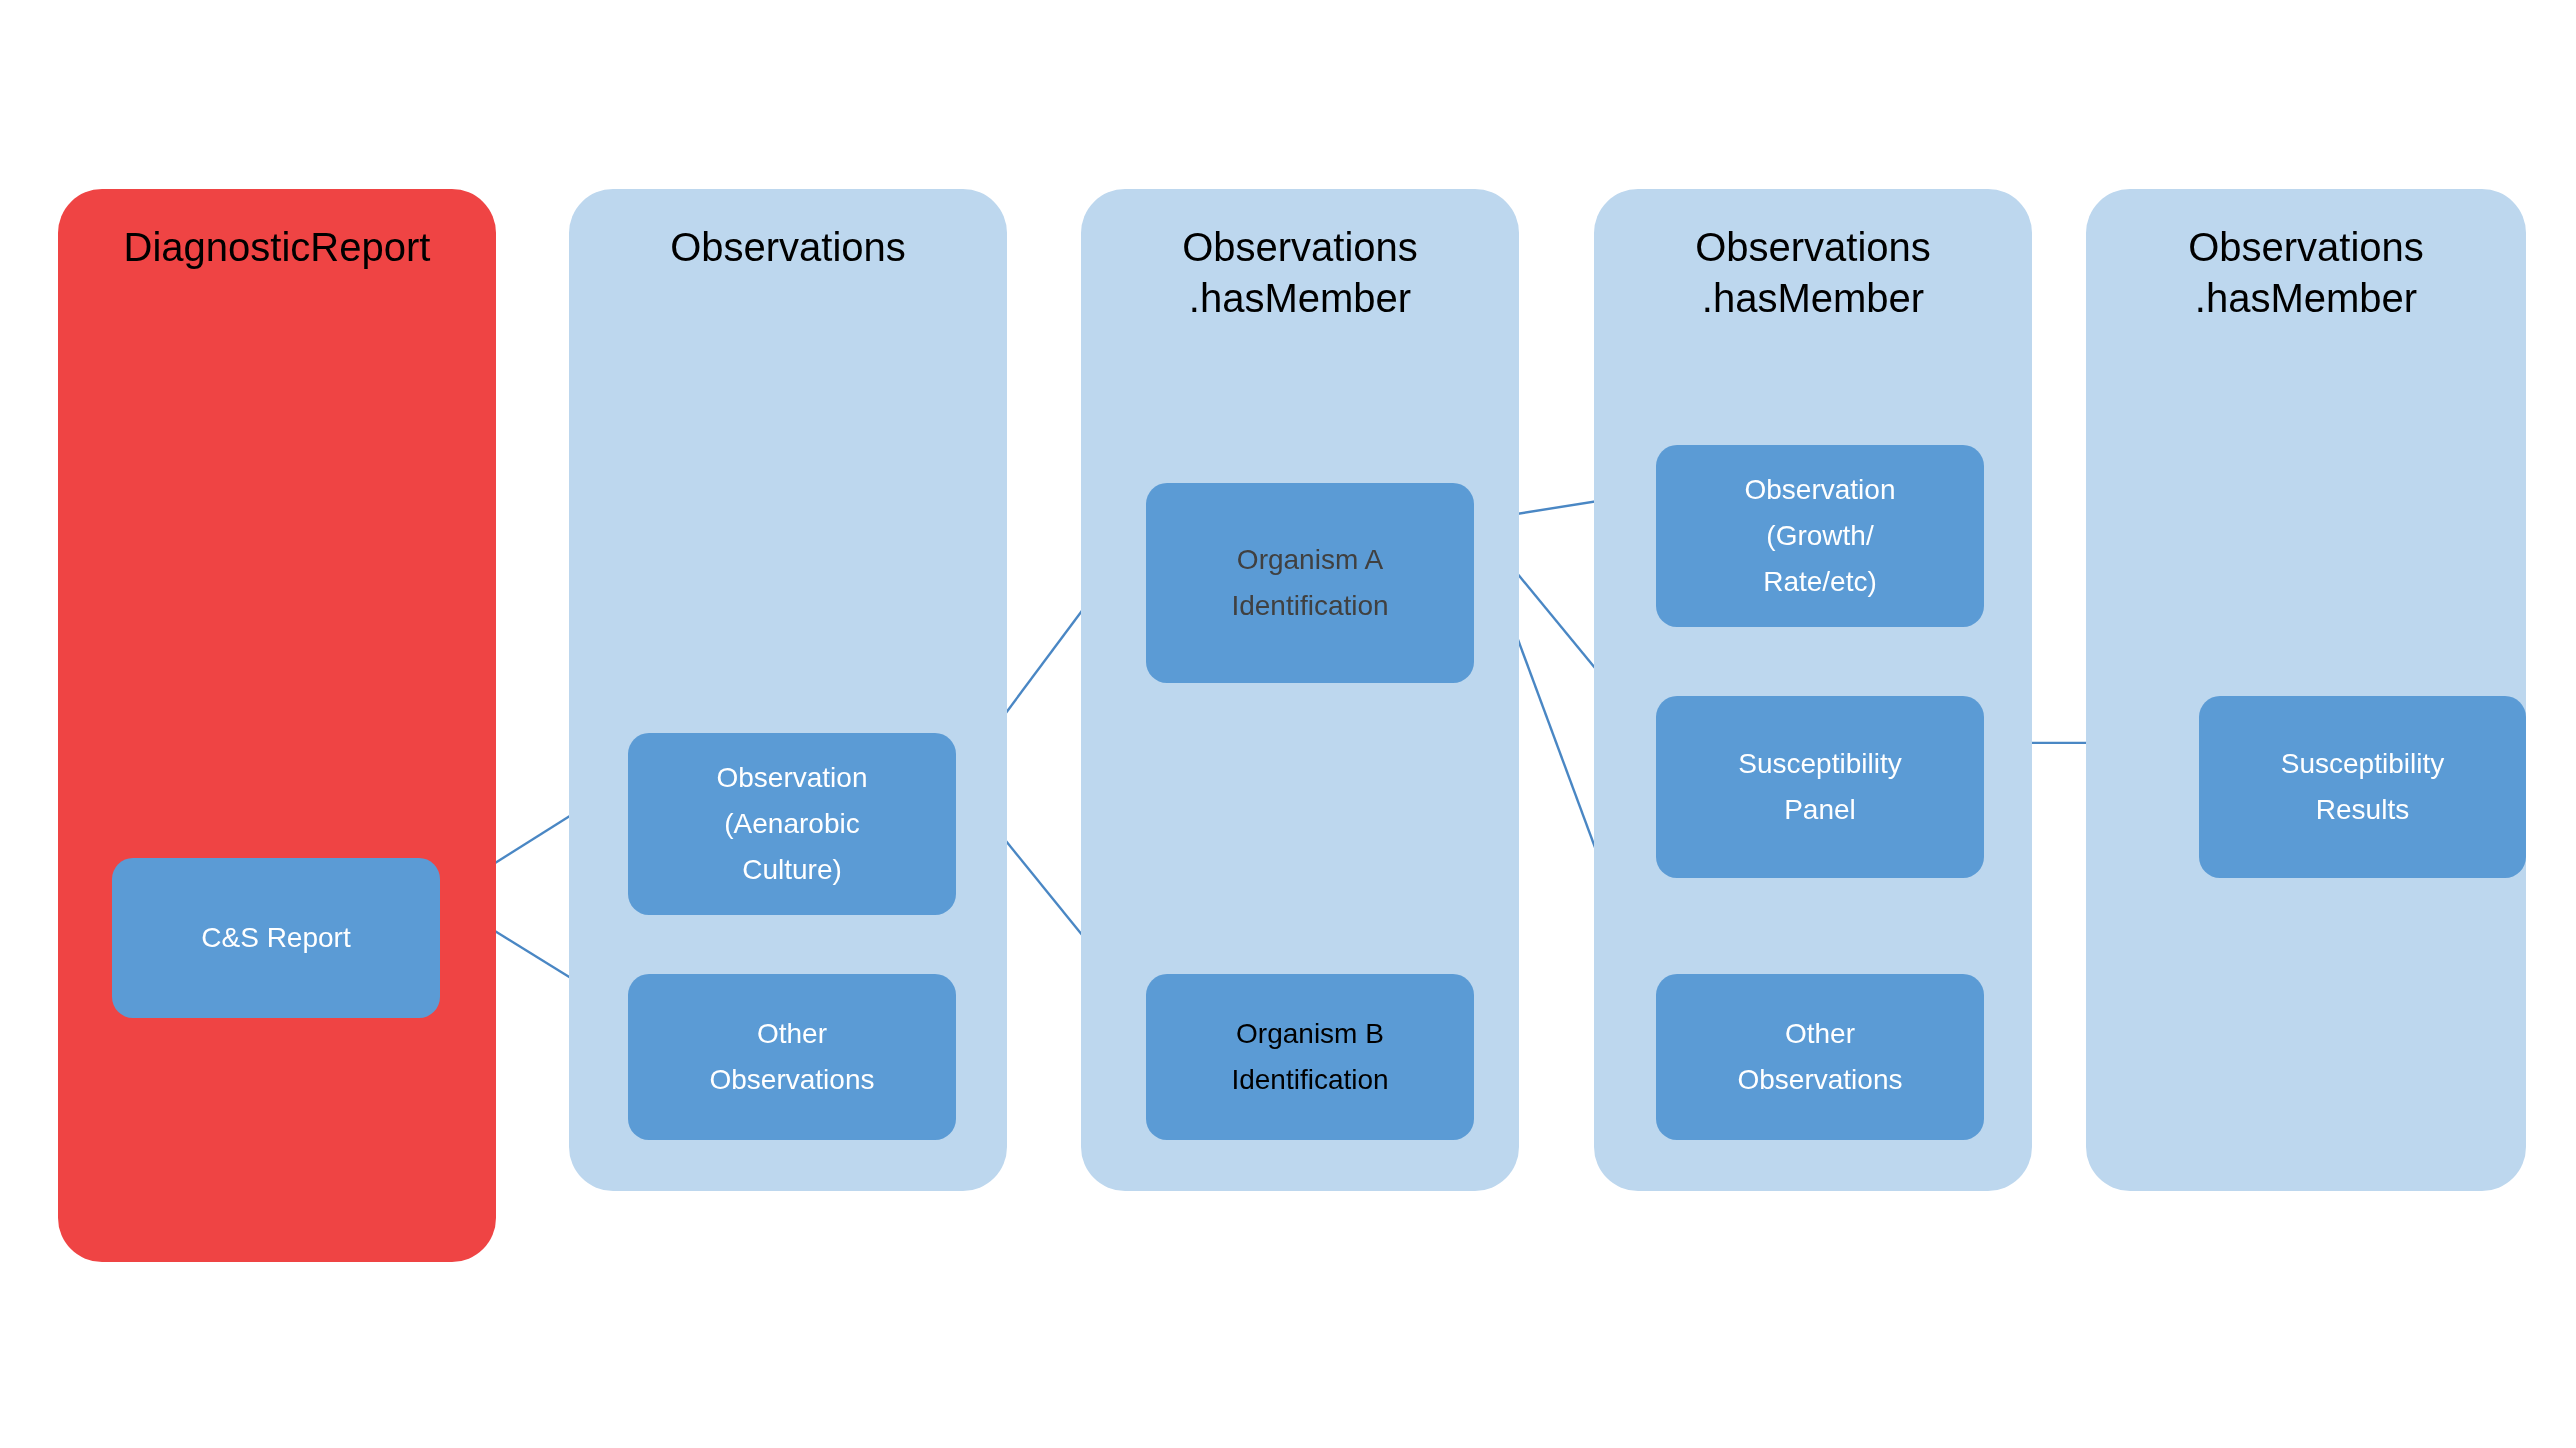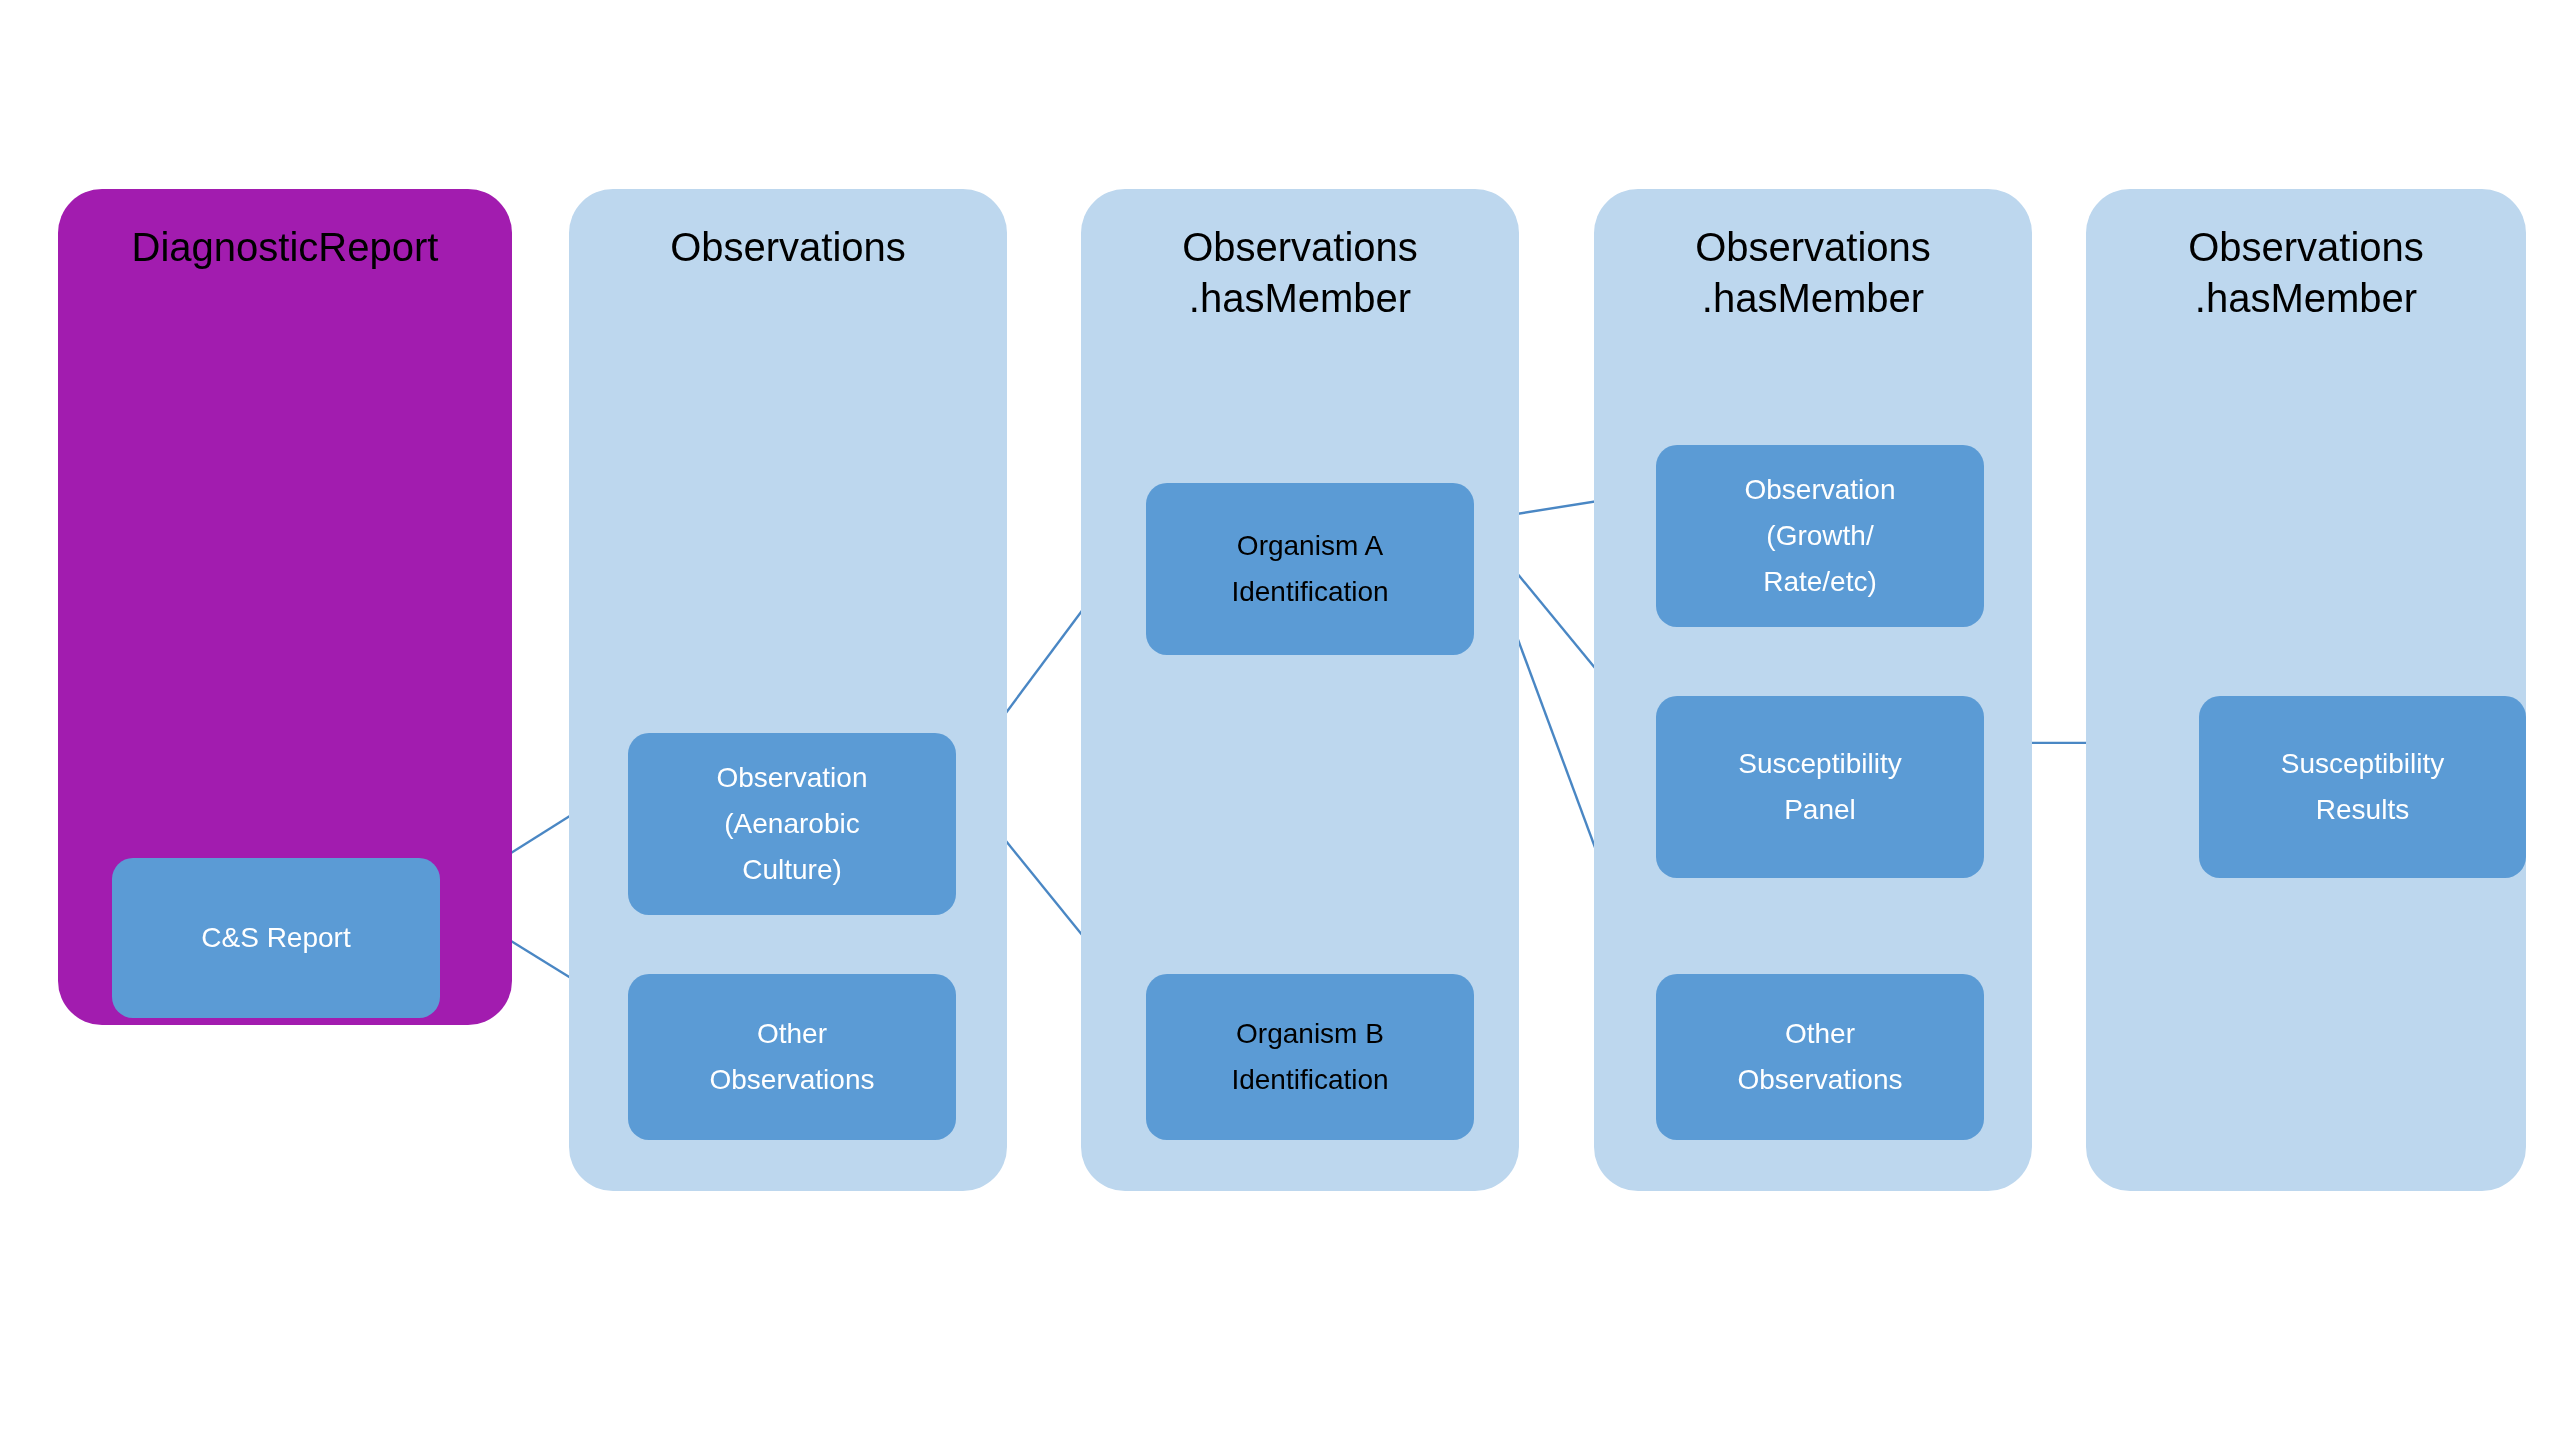--- a/index.html
+++ b/index.html
@@ -69,37 +69,37 @@
       <line x1="456" y1="929" x2="650" y2="807" stroke="#4a87c4" stroke-width="2.5"></line>
       <line x1="456" y1="929" x2="650" y2="1049" stroke="#4a87c4" stroke-width="2.5"></line>
       <line x1="990" y1="807" x2="1186" y2="544" stroke="#4a87c4" stroke-width="2.5"></line>
       <line x1="990" y1="807" x2="1186" y2="1049" stroke="#4a87c4" stroke-width="2.5"></line>
       <line x1="1526" y1="539" x2="1715" y2="509" stroke="#4a87c4" stroke-width="2.5"></line>
       <line x1="1526" y1="539" x2="1715" y2="769" stroke="#4a87c4" stroke-width="2.5"></line>
       <line x1="1526" y1="539" x2="1715" y2="1049" stroke="#4a87c4" stroke-width="2.5"></line>
       <line x1="2055" y1="769" x2="2277" y2="769" stroke="#4a87c4" stroke-width="2.5"></line>
     </svg>
   <div id="columns-layer">
-      <div class="column" style="left: 58px; top: 189px; width: 438px; height: 836px; background: #a21caf; padding-left: 16px;">
+      <div class="column" style="left: 58px; top: 189px; width: 438px; height: 1073px; background: #ef4444;">
         <div class="column-title" style="color: rgb(0, 0, 0);">DiagnosticReport</div>
       </div>
       <div class="node" style="left: 112px; top: 814px; width: 328px; height: 160px; background: rgb(91, 155, 213); color: rgb(255, 255, 255);">C&amp;S Report</div>
       <div class="column" style="left: 569px; top: 189px; width: 438px; height: 1002px; background: rgb(189, 215, 238);">
         <div class="column-title" style="color: rgb(0, 0, 0);">Observations</div>
       </div>
       <div class="node" style="left: 628px; top: 689px; width: 328px; height: 182px; background: rgb(91, 155, 213); color: rgb(255, 255, 255);">Observation
 (Aenarobic
 Culture)</div>
       <div class="node" style="left: 628px; top: 930px; width: 328px; height: 166px; background: rgb(91, 155, 213); color: rgb(255, 255, 255);">Other
 Observations</div>
       <div class="column" style="left: 1081px; top: 189px; width: 438px; height: 1002px; background: rgb(189, 215, 238);">
         <div class="column-title" style="color: rgb(0, 0, 0);">Observations
 .hasMember</div>
       </div>
-      <div class="node" style="left: 1146px; top: 439px; width: 328px; height: 172px; background: rgb(91, 155, 213); color: #000000;">Organism A
+      <div class="node" style="left: 1146px; top: 439px; width: 328px; height: 200px; background: rgb(91, 155, 213); color: #404040;">Organism A
 Identification</div>
       <div class="node" style="left: 1146px; top: 930px; width: 328px; height: 166px; background: rgb(91, 155, 213); color: #000000;">Organism B
 Identification</div>
       <div class="column" style="left: 1594px; top: 189px; width: 438px; height: 1002px; background: rgb(189, 215, 238);">
         <div class="column-title" style="color: rgb(0, 0, 0);">Observations
 .hasMember</div>
       </div>
       <div class="node" style="left: 1656px; top: 401px; width: 328px; height: 182px; background: rgb(91, 155, 213); color: rgb(255, 255, 255);">Observation
 (Growth/
 Rate/etc)</div>

